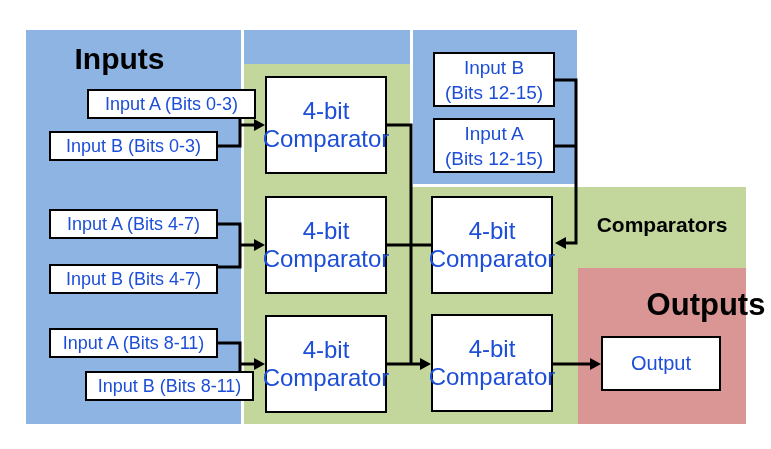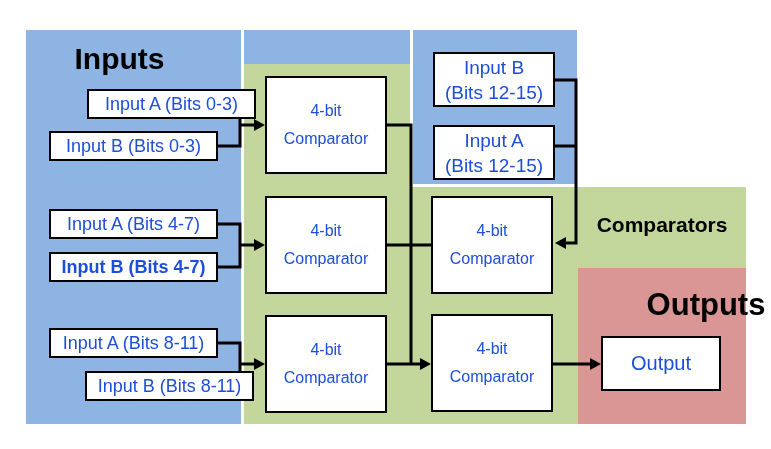--- a/index.html
+++ b/index.html
@@ -13,21 +13,21 @@
   .region{position:absolute;z-index:1;}
   #svg-overlay{position:absolute;left:0;top:0;z-index:2;pointer-events:none;}
   .node{
     position:absolute;z-index:3;
     background:#ffffff;border:2px solid #000000;
     display:flex;flex-direction:column;align-items:center;justify-content:center;
     text-align:center;color:#1d4ed8;box-sizing:border-box;
   }
   .input-row{width:169px;height:30px;font-size:18px;line-height:20px;}
   .input-hi{width:122px;height:55px;font-size:19px;line-height:25px;}
-  .comp{width:122px;height:98px;font-size:16px;line-height:28px;}
+  .comp{width:122px;height:98px;font-size:24px;line-height:28px;}
   .outbox{width:120px;height:55px;font-size:20px;}
   .title{
     position:absolute;z-index:4;color:#000000;font-weight:bold;text-align:center;
   }
   #title-inputs{left:26px;top:42px;width:187px;font-size:30px;}
   #title-comparators{left:578px;top:213px;width:168px;font-size:21px;}
   #title-outputs{left:578px;top:287px;width:168px;font-size:31px;padding-left:44px;}
 </style>
 </head>
 <body>
@@ -80,35 +80,35 @@
 
   <div class="node input-row" style="left:62px;top:89px;margin-left:25px;">
     <span>Input A (Bits 0-3)</span>
   </div>
   <div class="node input-row" style="left:49px;top:131px;">
     <span>Input B (Bits 0-3)</span>
   </div>
   <div class="node input-row" style="left:49px;top:209px;">
     <span>Input A (Bits 4-7)</span>
   </div>
-  <div class="node input-row" style="left:49px;top:252px;font-weight:bold;">
+  <div class="node input-row" style="left:49px;top:264px;">
     <span>Input B (Bits 4-7)</span>
   </div>
   <div class="node input-row" style="left:49px;top:328px;">
     <span>Input A (Bits 8-11)</span>
   </div>
   <div class="node input-row" style="left:49px;top:371px;margin-left:36px;">
     <span>Input B (Bits 8-11)</span>
   </div>
 
   <div class="node input-hi" style="left:433px;top:52px;">
     <span>Input B</span>
     <span>(Bits 12-15)</span>
   </div>
-  <div class="node input-hi" style="left:433px;top:118px;margin-top:7px;">
+  <div class="node input-hi" style="left:433px;top:118px;">
     <span>Input A</span>
     <span>(Bits 12-15)</span>
   </div>
 
   <div class="node comp" style="left:265px;top:76px;">
     <span>4-bit</span>
     <span>Comparator</span>
   </div>
   <div class="node comp" style="left:265px;top:196px;">
     <span>4-bit</span>

